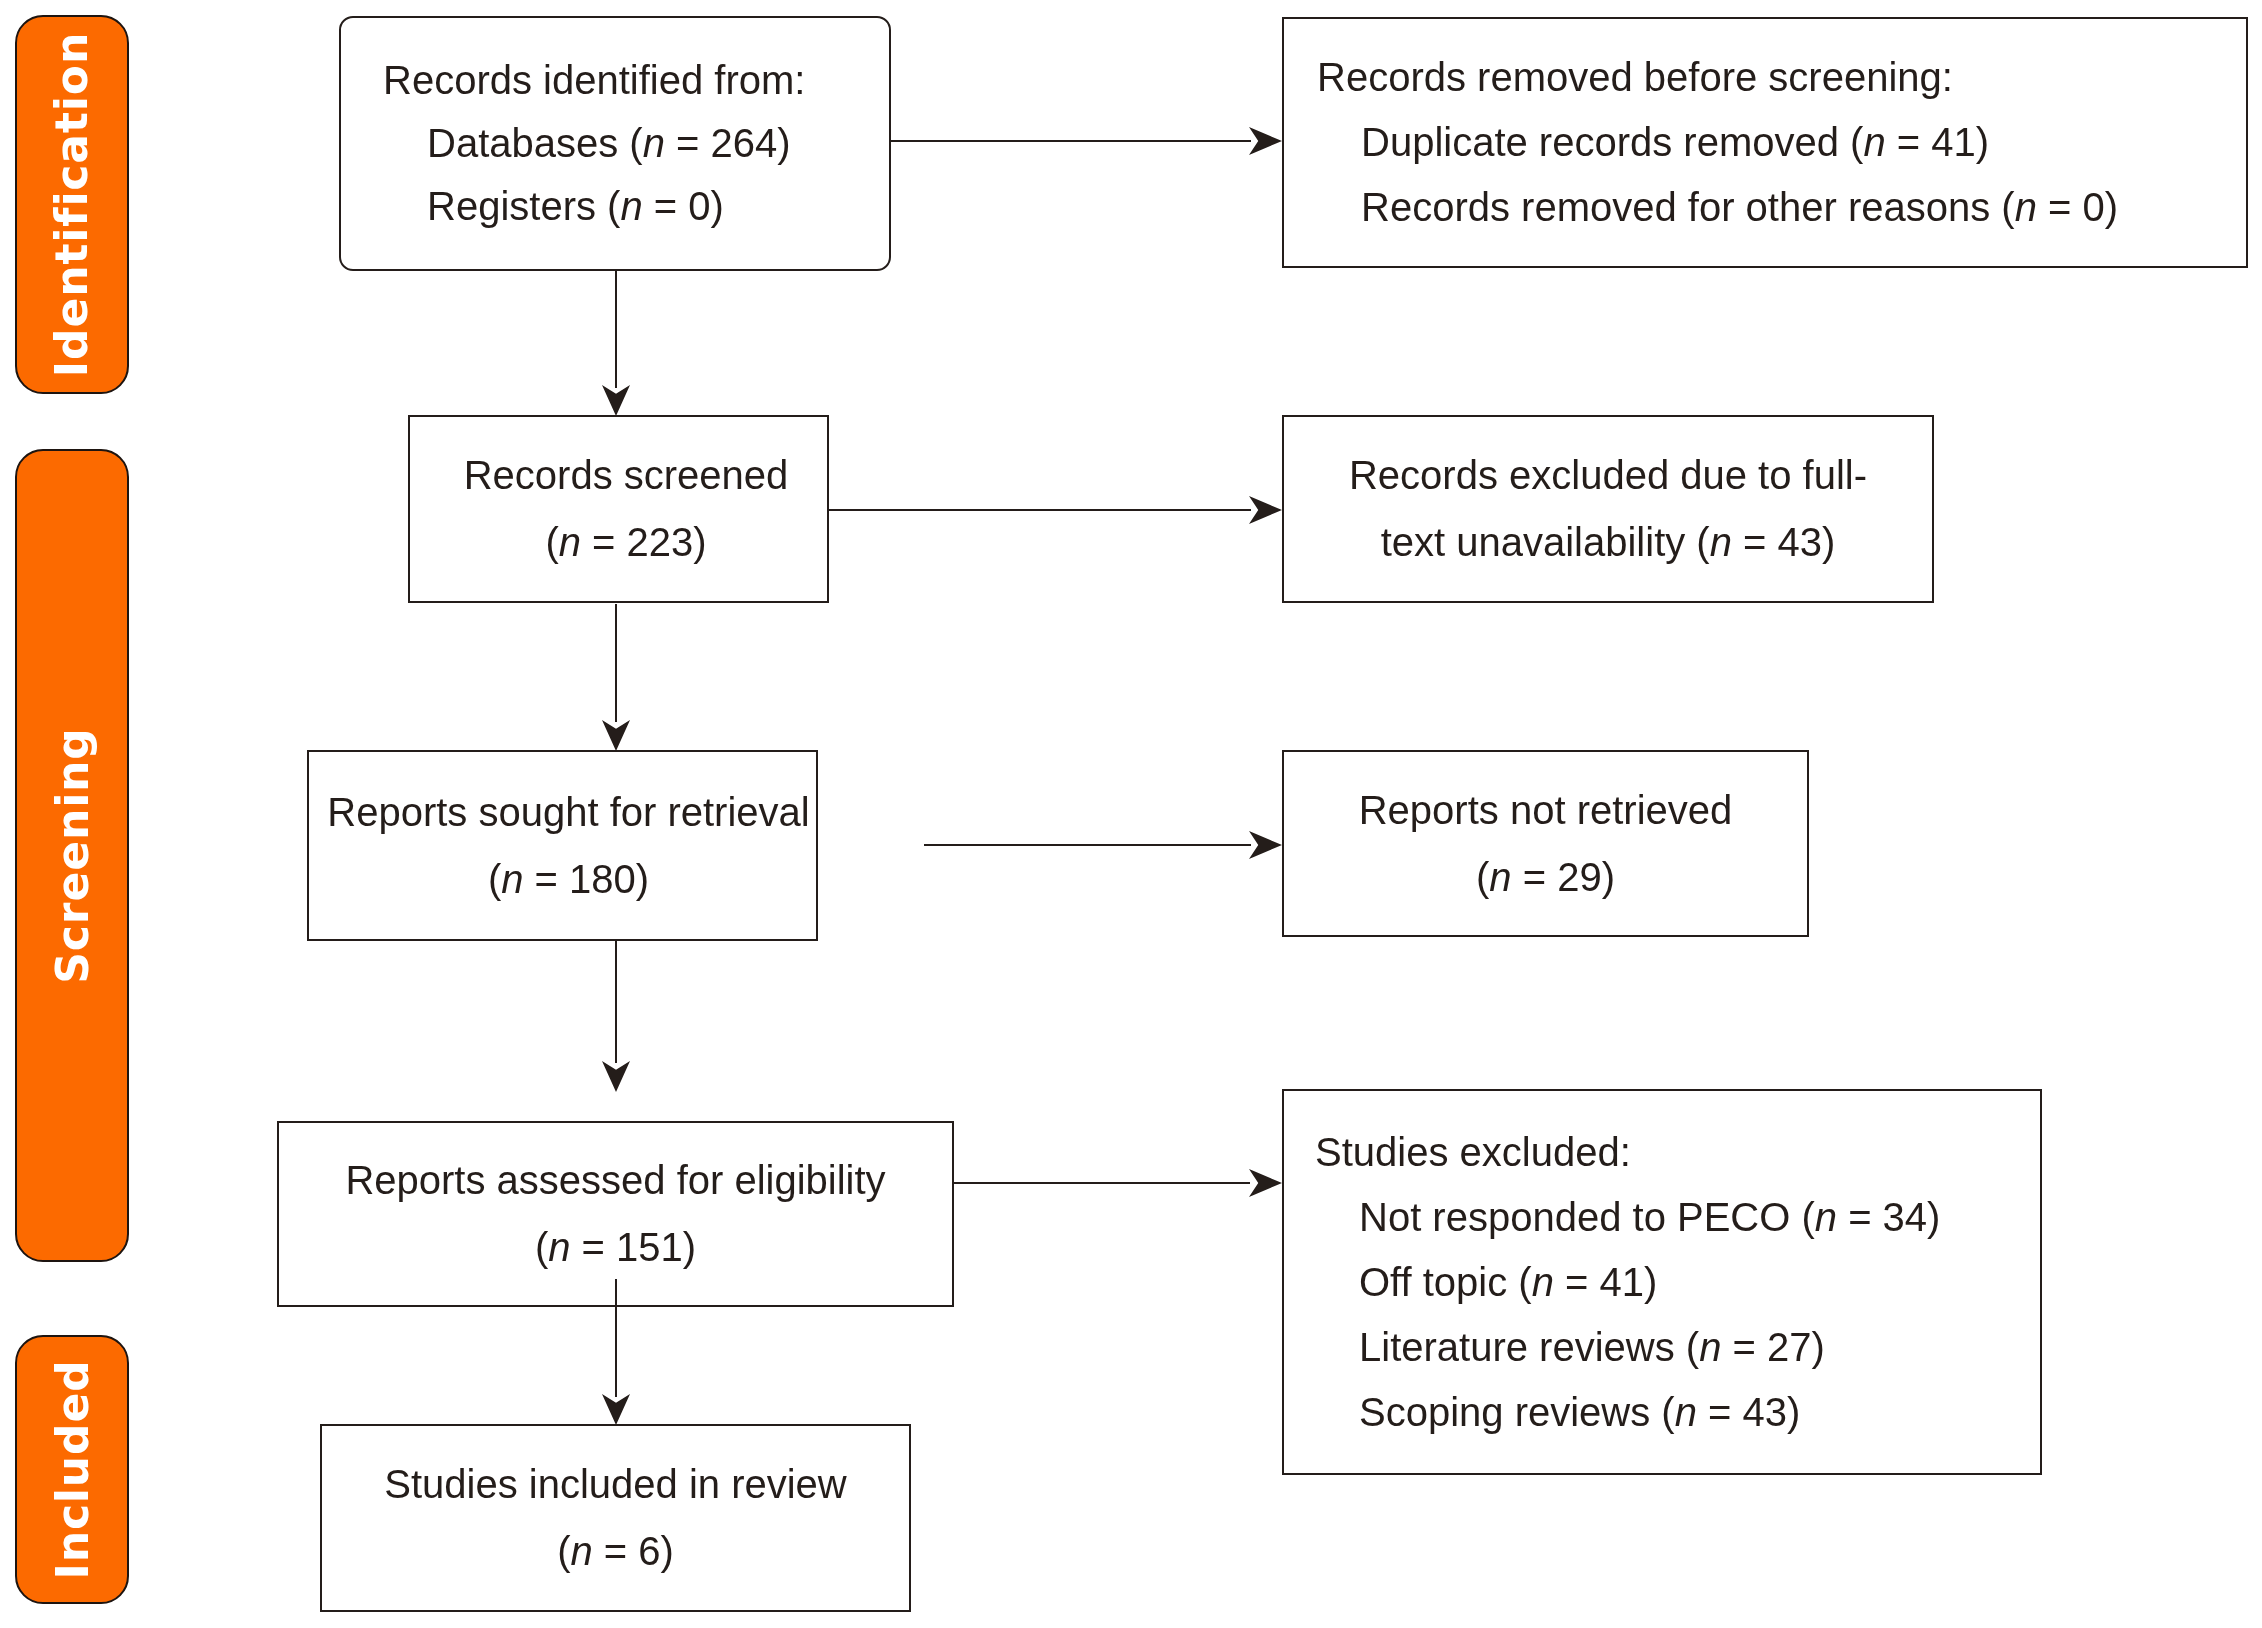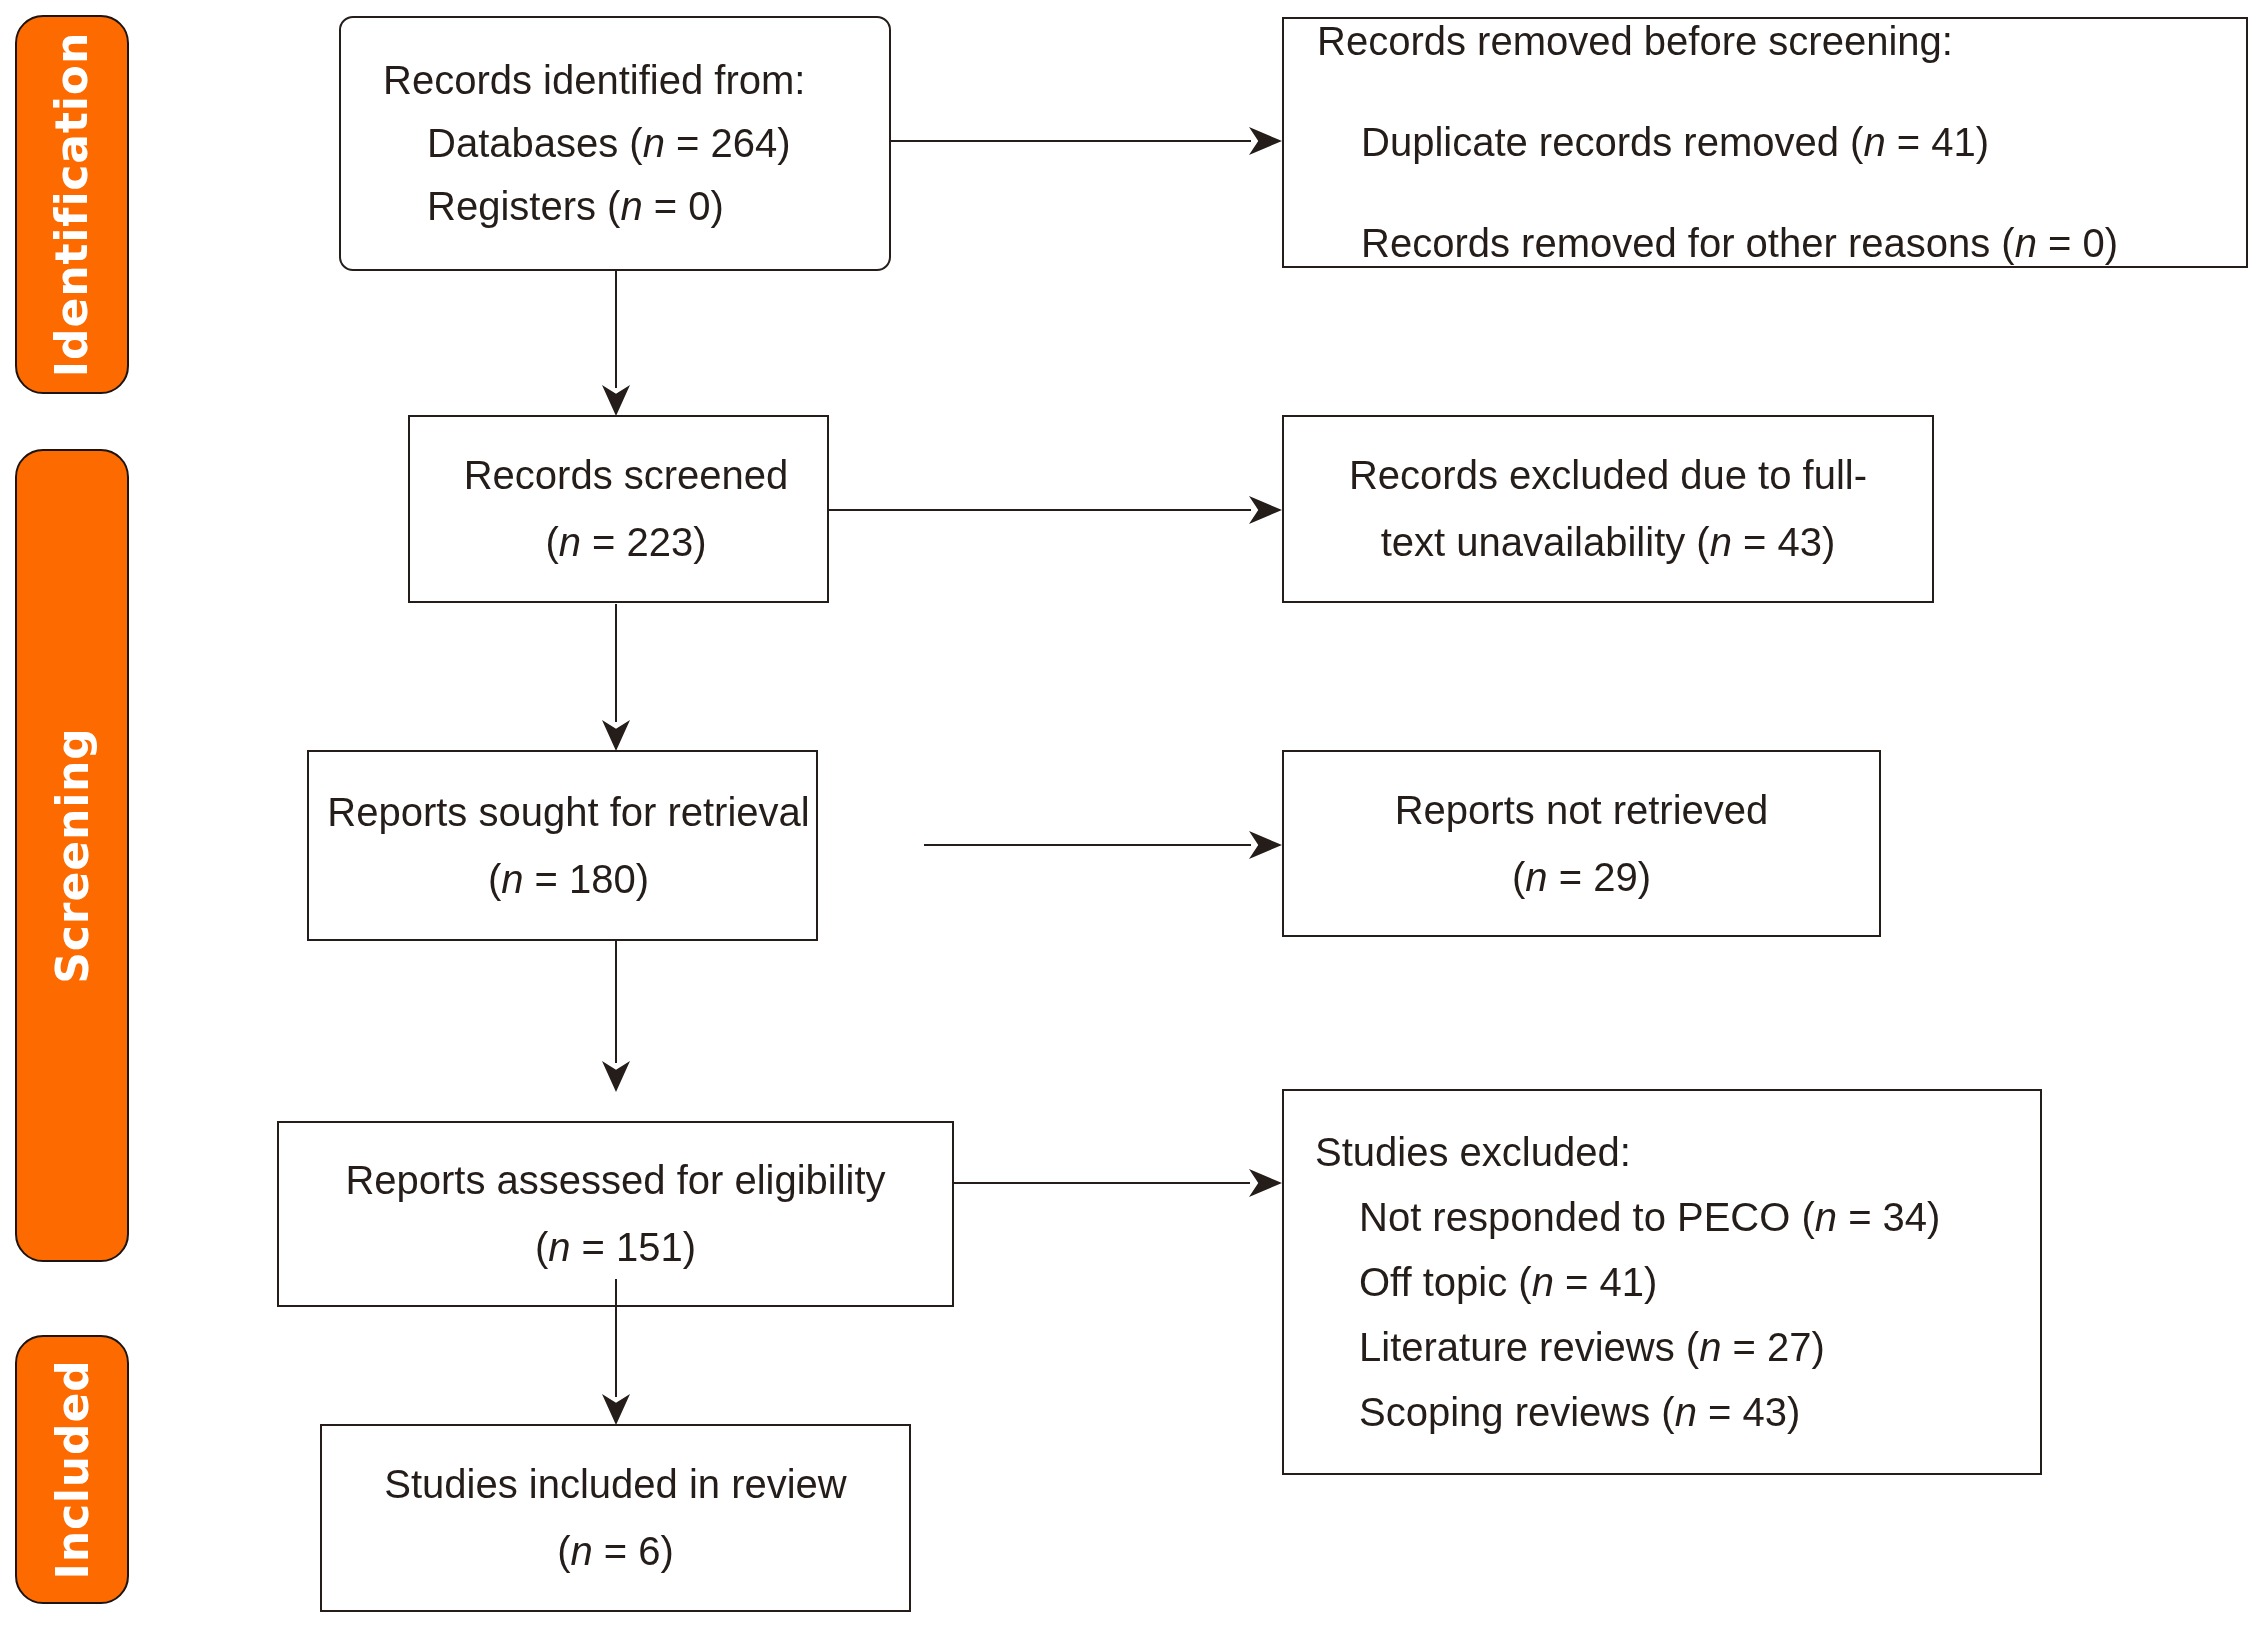--- a/index.html
+++ b/index.html
@@ -39,25 +39,25 @@
     border:2.8px solid #241d1a;
     box-sizing:border-box;
     display:flex;flex-direction:column;justify-content:center;
     font-size:40px;
   }
   .box.center{align-items:center;text-align:center;line-height:67px;}
   .box.left{align-items:flex-start;text-align:left;line-height:63px;}
   .bline{white-space:nowrap;}
   .indent{padding-left:44px;}
   #box-identified{left:339px;top:15.7px;width:552px;height:255px;padding-left:42px;border-radius:14px;}
-  #box-removed{left:1282px;top:16.6px;width:966px;height:251px;padding-left:33px;line-height:65px;gap:36px;}
+  #box-removed{left:1282px;top:16.6px;width:966px;height:251px;padding-left:33px;line-height:65px;}
   #box-screened{left:408px;top:415px;width:421px;height:188px;padding-left:15px;}
   #box-excluded-fulltext{left:1282px;top:415px;width:652px;height:188px;}
   #box-sought{left:307px;top:750px;width:511px;height:191px;padding-left:12px;}
-  #box-not-retrieved{left:1282px;top:750px;width:599px;height:187px;}
+  #box-not-retrieved{left:1282px;top:750px;width:527px;height:187px;}
   #box-assessed{left:277px;top:1093px;width:677px;height:186px;margin-top:28px;}
   #box-reports-excluded{left:1282px;top:1089px;width:760px;height:386px;padding-left:31px;line-height:65px;}
   #box-included-studies{left:320px;top:1424px;width:591px;height:188px;}
   
   .vline{position:absolute;width:1.8px;background:#241d1a;}
   .hline{position:absolute;height:1.8px;background:#241d1a;}
   .head-down{
     position:absolute;width:28px;height:31px;background:#241d1a;
     clip-path:polygon(0 0,50% 28%,100% 0,50% 100%);
   }

